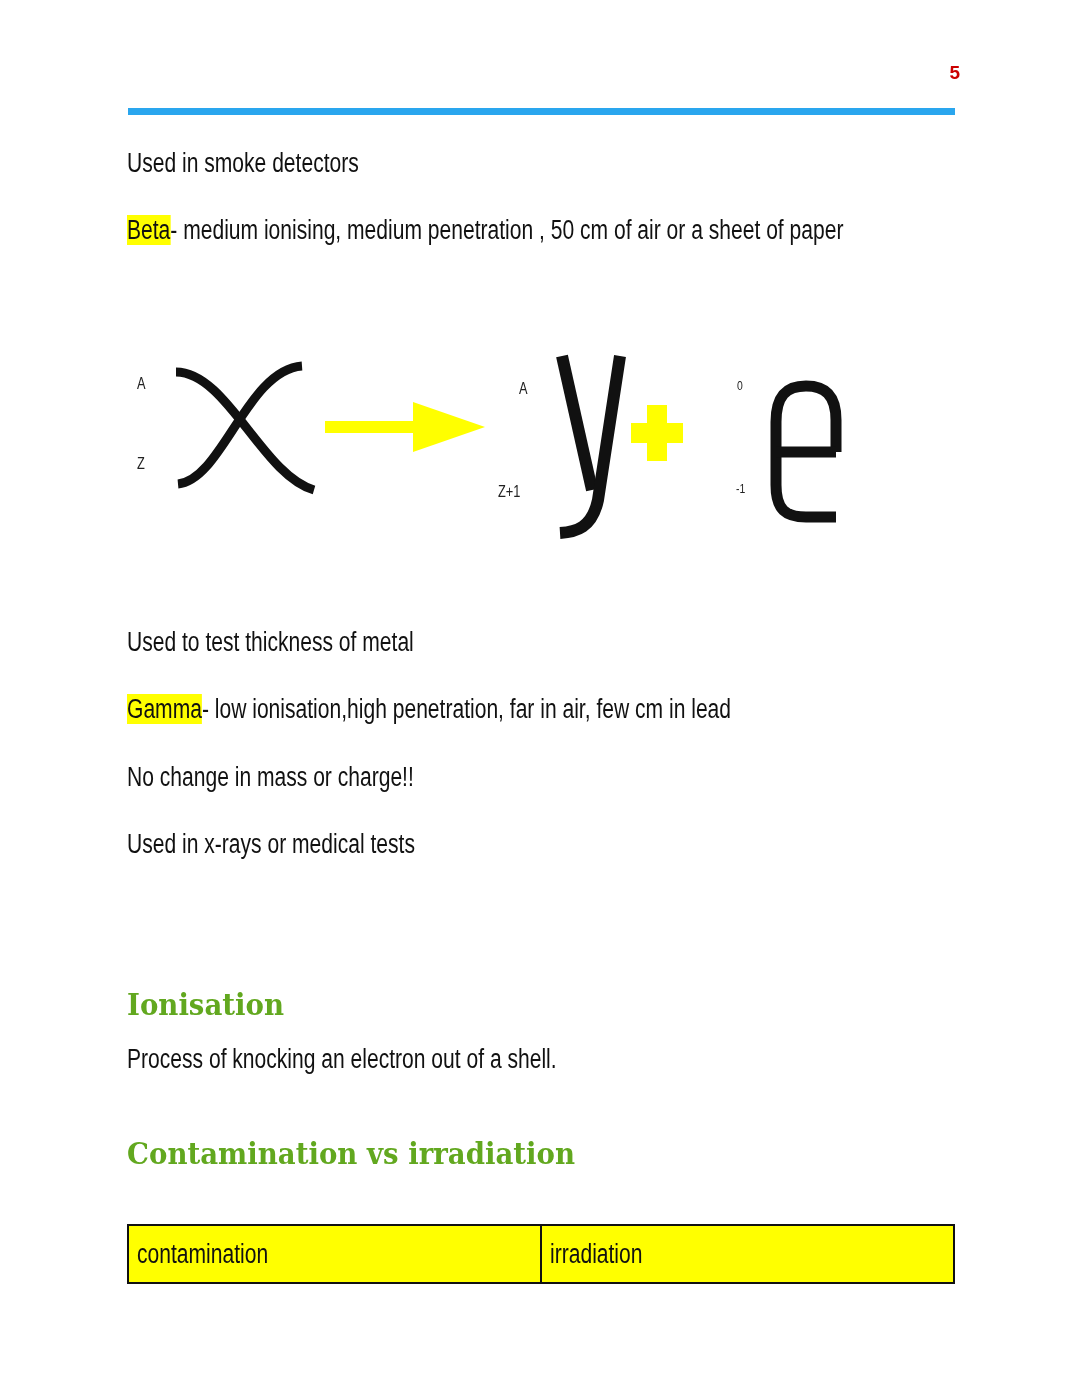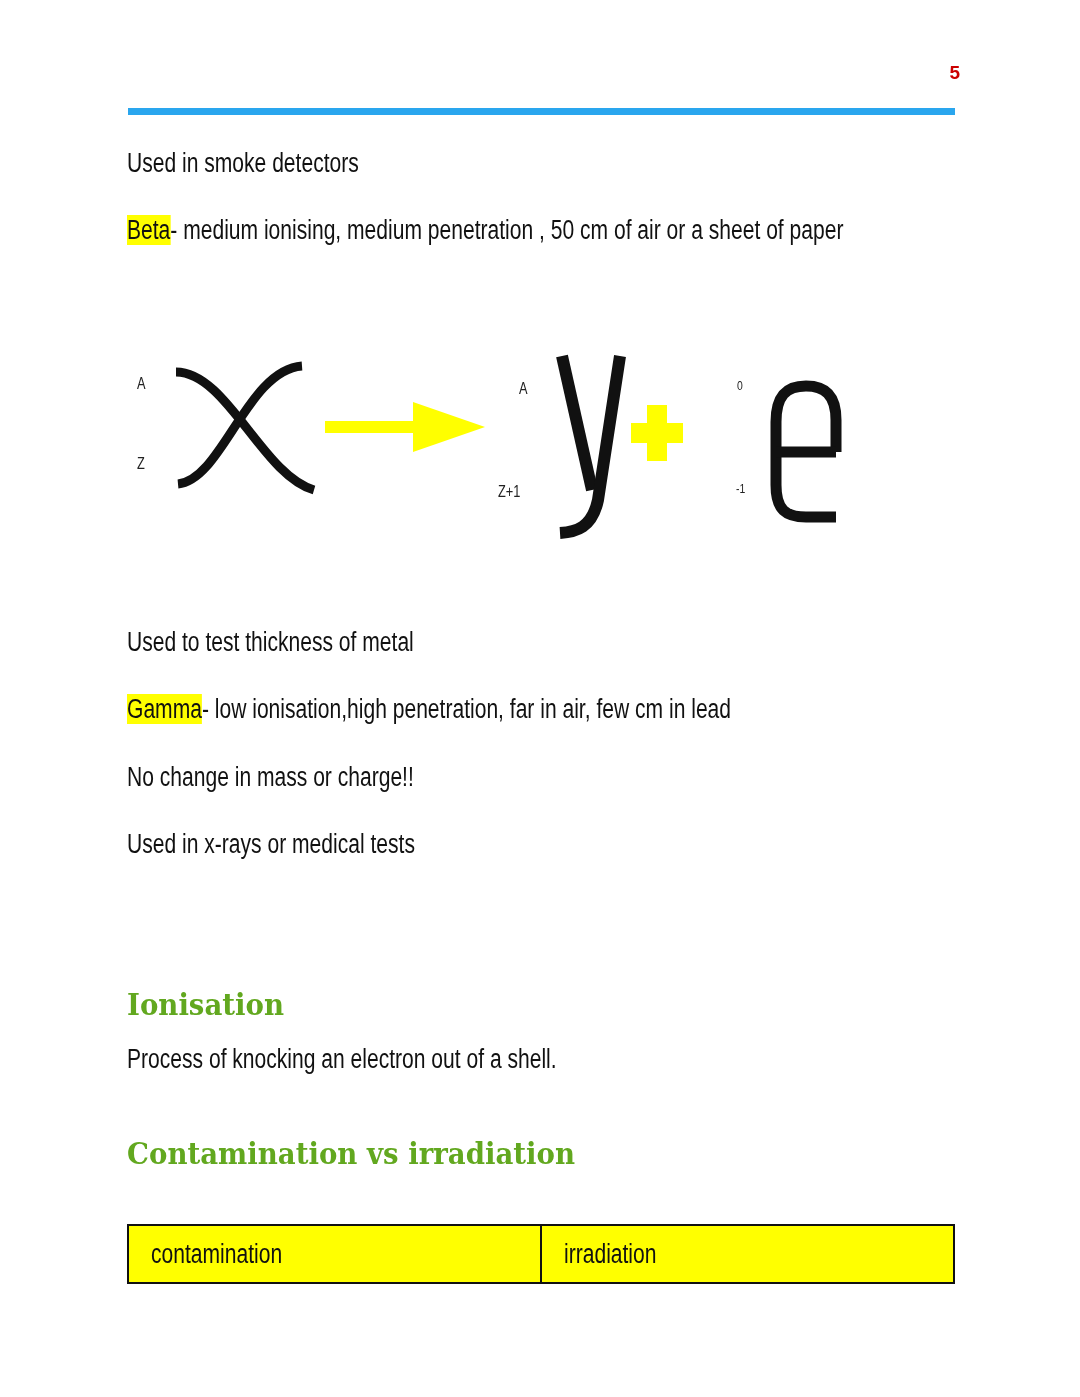--- a/index.html
+++ b/index.html
@@ -24,21 +24,21 @@
     }
     .diagram { position: absolute; left: 120px; top: 340px; width: 760px; height: 210px; }
     .lbl {
       position: absolute; font-family: "Liberation Sans", sans-serif; font-size: 16px; color: #222;
       transform: scaleX(0.8); transform-origin: left center;
     }
     .lbl.small { font-size: 13px; }
     .table-wrap { position: absolute; left: 127px; top: 1224px; width: 828px; }
     table { border-collapse: collapse; width: 100%; }
     td {
-      background: #ffff00; border: 2px solid #111; height: 56px; padding: 0 22px;
+      background: #ffff00; border: 2px solid #111; height: 56px; padding: 0 8px;
       font-family: "Liberation Sans", sans-serif; font-size: 27px; color: #111; width: 50%;
     }
     td span { display: inline-block; transform: scaleX(0.78); transform-origin: left center; }
   </style>
 </head>
 <body>
 
 <div class="page-number">5</div>
 <div class="top-rule"></div>
 

